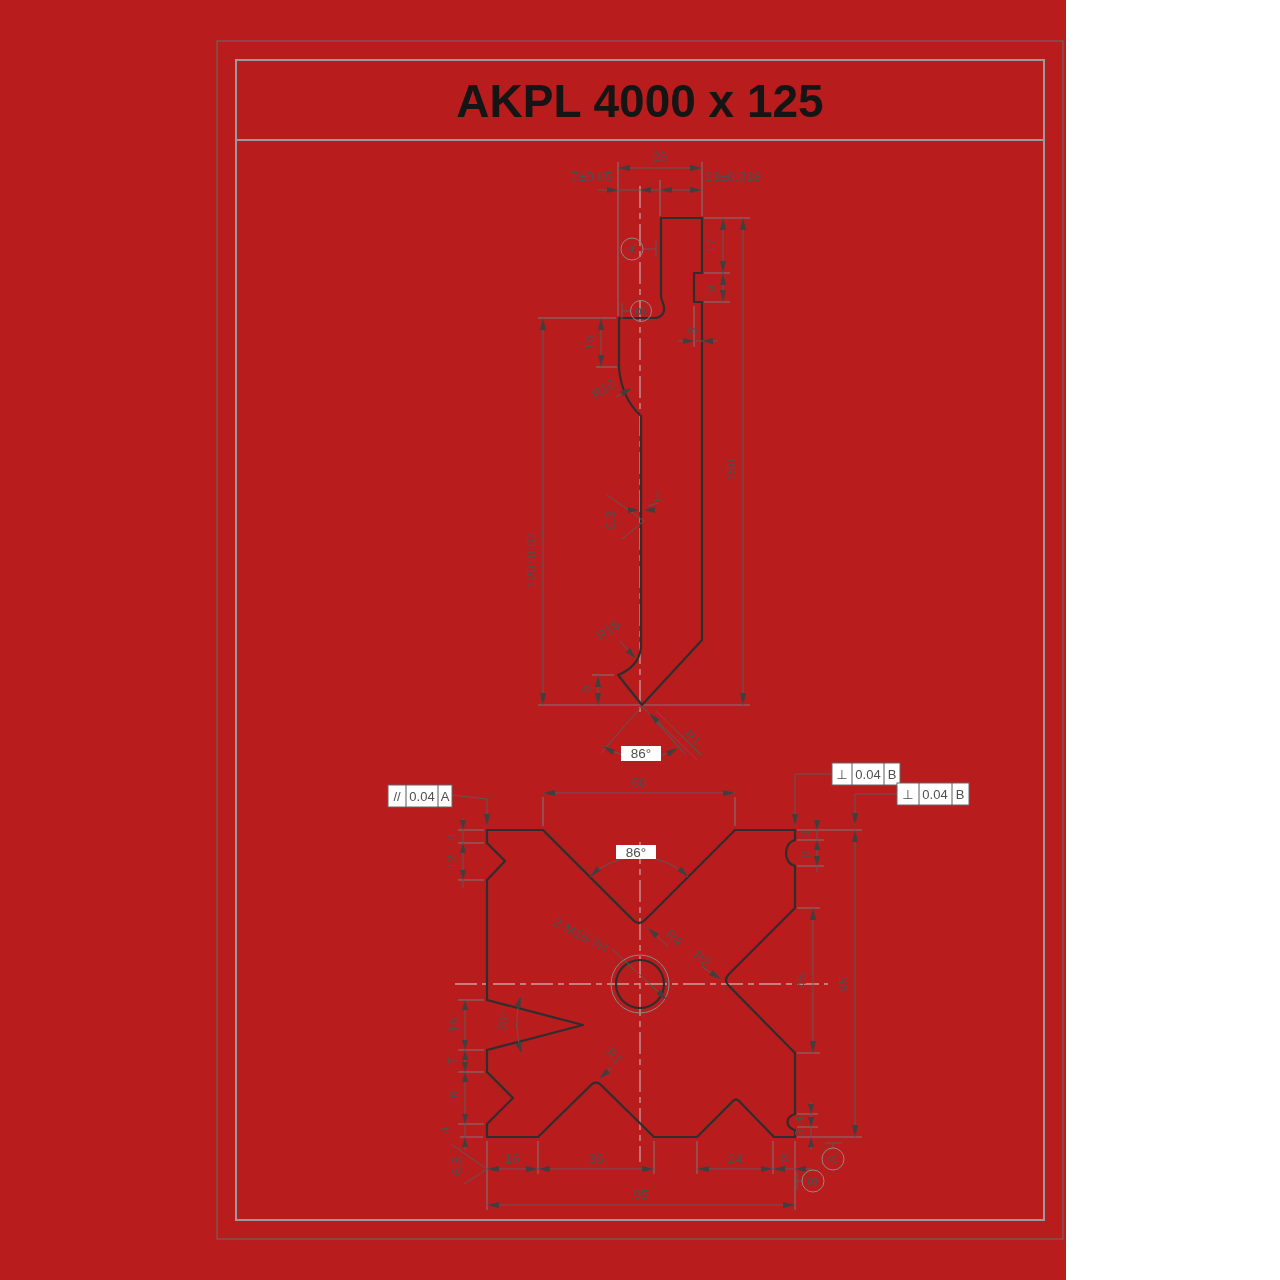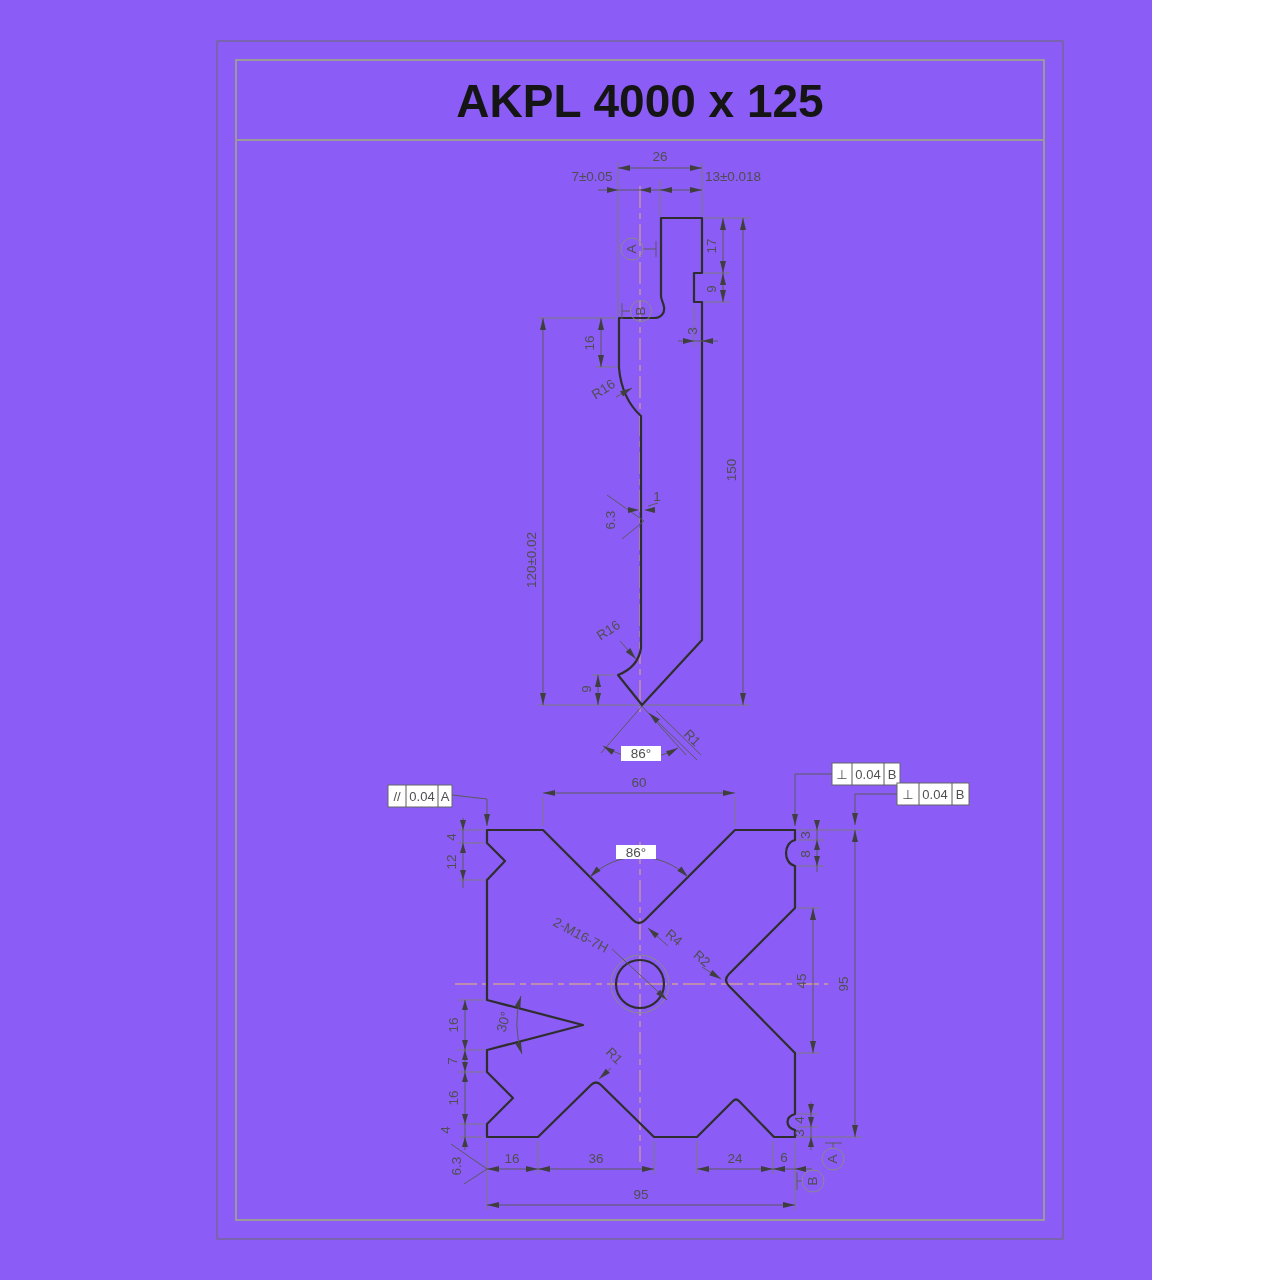--- a/index.html
+++ b/index.html
@@ -1,16 +1,16 @@
 <!DOCTYPE html>
 <html><head>
 <meta charset="utf-8">
 <style>
   html,body{margin:0;padding:0;background:#fff;}
-  #stage{position:relative;width:1152px;height:1280px;background:#8b5cf6;overflow:hidden;}
+  #stage{position:relative;width:1066px;height:1280px;background:#b91c1c;overflow:hidden;}
   svg{position:absolute;left:0;top:0;}
   .ol{fill:none;stroke:#2e2e2e;stroke-width:2.2;stroke-linejoin:round;stroke-linecap:round;}
   .thin{fill:none;stroke:#8a8a8a;stroke-width:1;}
   .xl{stroke:#7a7a7a;stroke-width:1;fill:none;}
   .dl{stroke:#5a5a5a;stroke-width:1;fill:none;}
   .cl{stroke:#cf9a9a;stroke-width:1.3;fill:none;stroke-dasharray:22 5 6 5;}
   .ar{fill:#3f3f3f;stroke:none;}
   .dt{font:13.5px "Liberation Sans", sans-serif;fill:#4f4f4f;}
   .ft{font:13px "Liberation Sans", sans-serif;fill:#4f4f4f;}
   .fr{fill:#fff;stroke:#666;stroke-width:1;}

